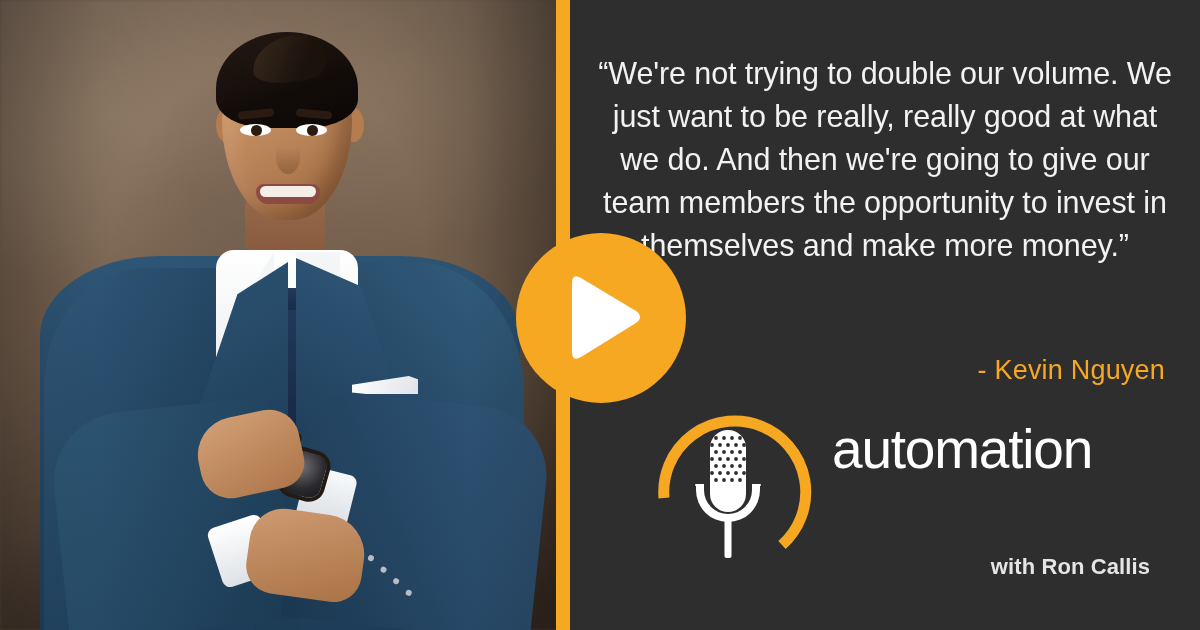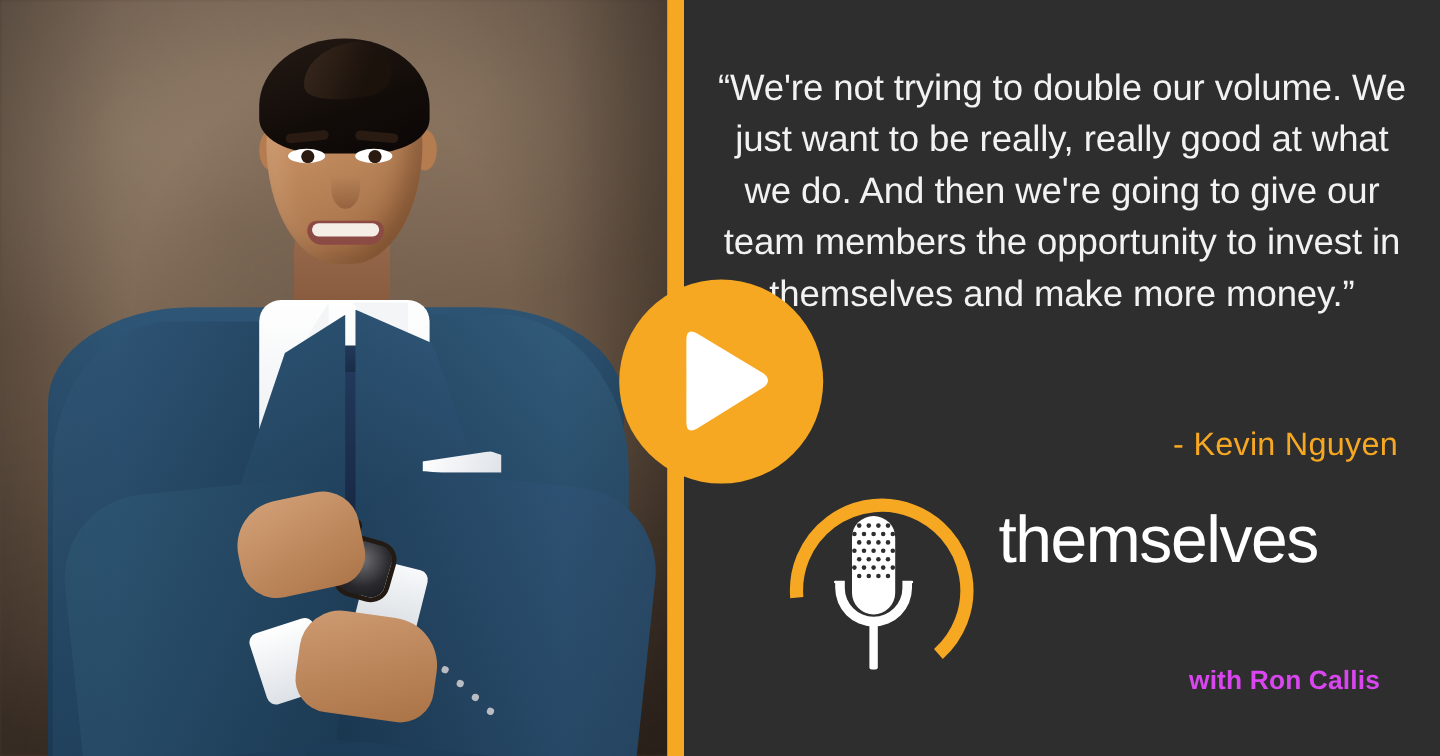--- a/index.html
+++ b/index.html
@@ -299,21 +299,21 @@
     font-weight: 300;
     letter-spacing: -1.2px;
     line-height: 0.92;
     display: block;
   }
   .word-automation { font-size: 55px; }
   .word-unplugged  { font-size: 63px; margin-top: 2px; }
   .logo-host {
     position: absolute;
     right: 0; top: 142px;
-    color: #d946ef;
+    color: #e5e5e5;
     font-size: 22px;
     font-weight: 700;
     letter-spacing: 0.1px;
     white-space: nowrap;
   }
 </style>
 </head>
 <body>
 
 <div class="card">
@@ -425,18 +425,18 @@
             <circle cx="86" cy="61" r="1.9"></circle>
             <circle cx="94" cy="61" r="1.9"></circle>
           <circle cx="66" cy="68" r="1.9"></circle>
             <circle cx="74" cy="68" r="1.9"></circle>
             <circle cx="82" cy="68" r="1.9"></circle>
             <circle cx="90" cy="68" r="1.9"></circle>
         </g>
       </svg>
     </div>
     <div class="logo-words">
-      <span class="word-automation">themselves</span>
+      <span class="word-automation">automation</span>
     </div>
     <div class="logo-host">with Ron Callis</div>
   </div>
 
 </div>
 
 </body></html>

